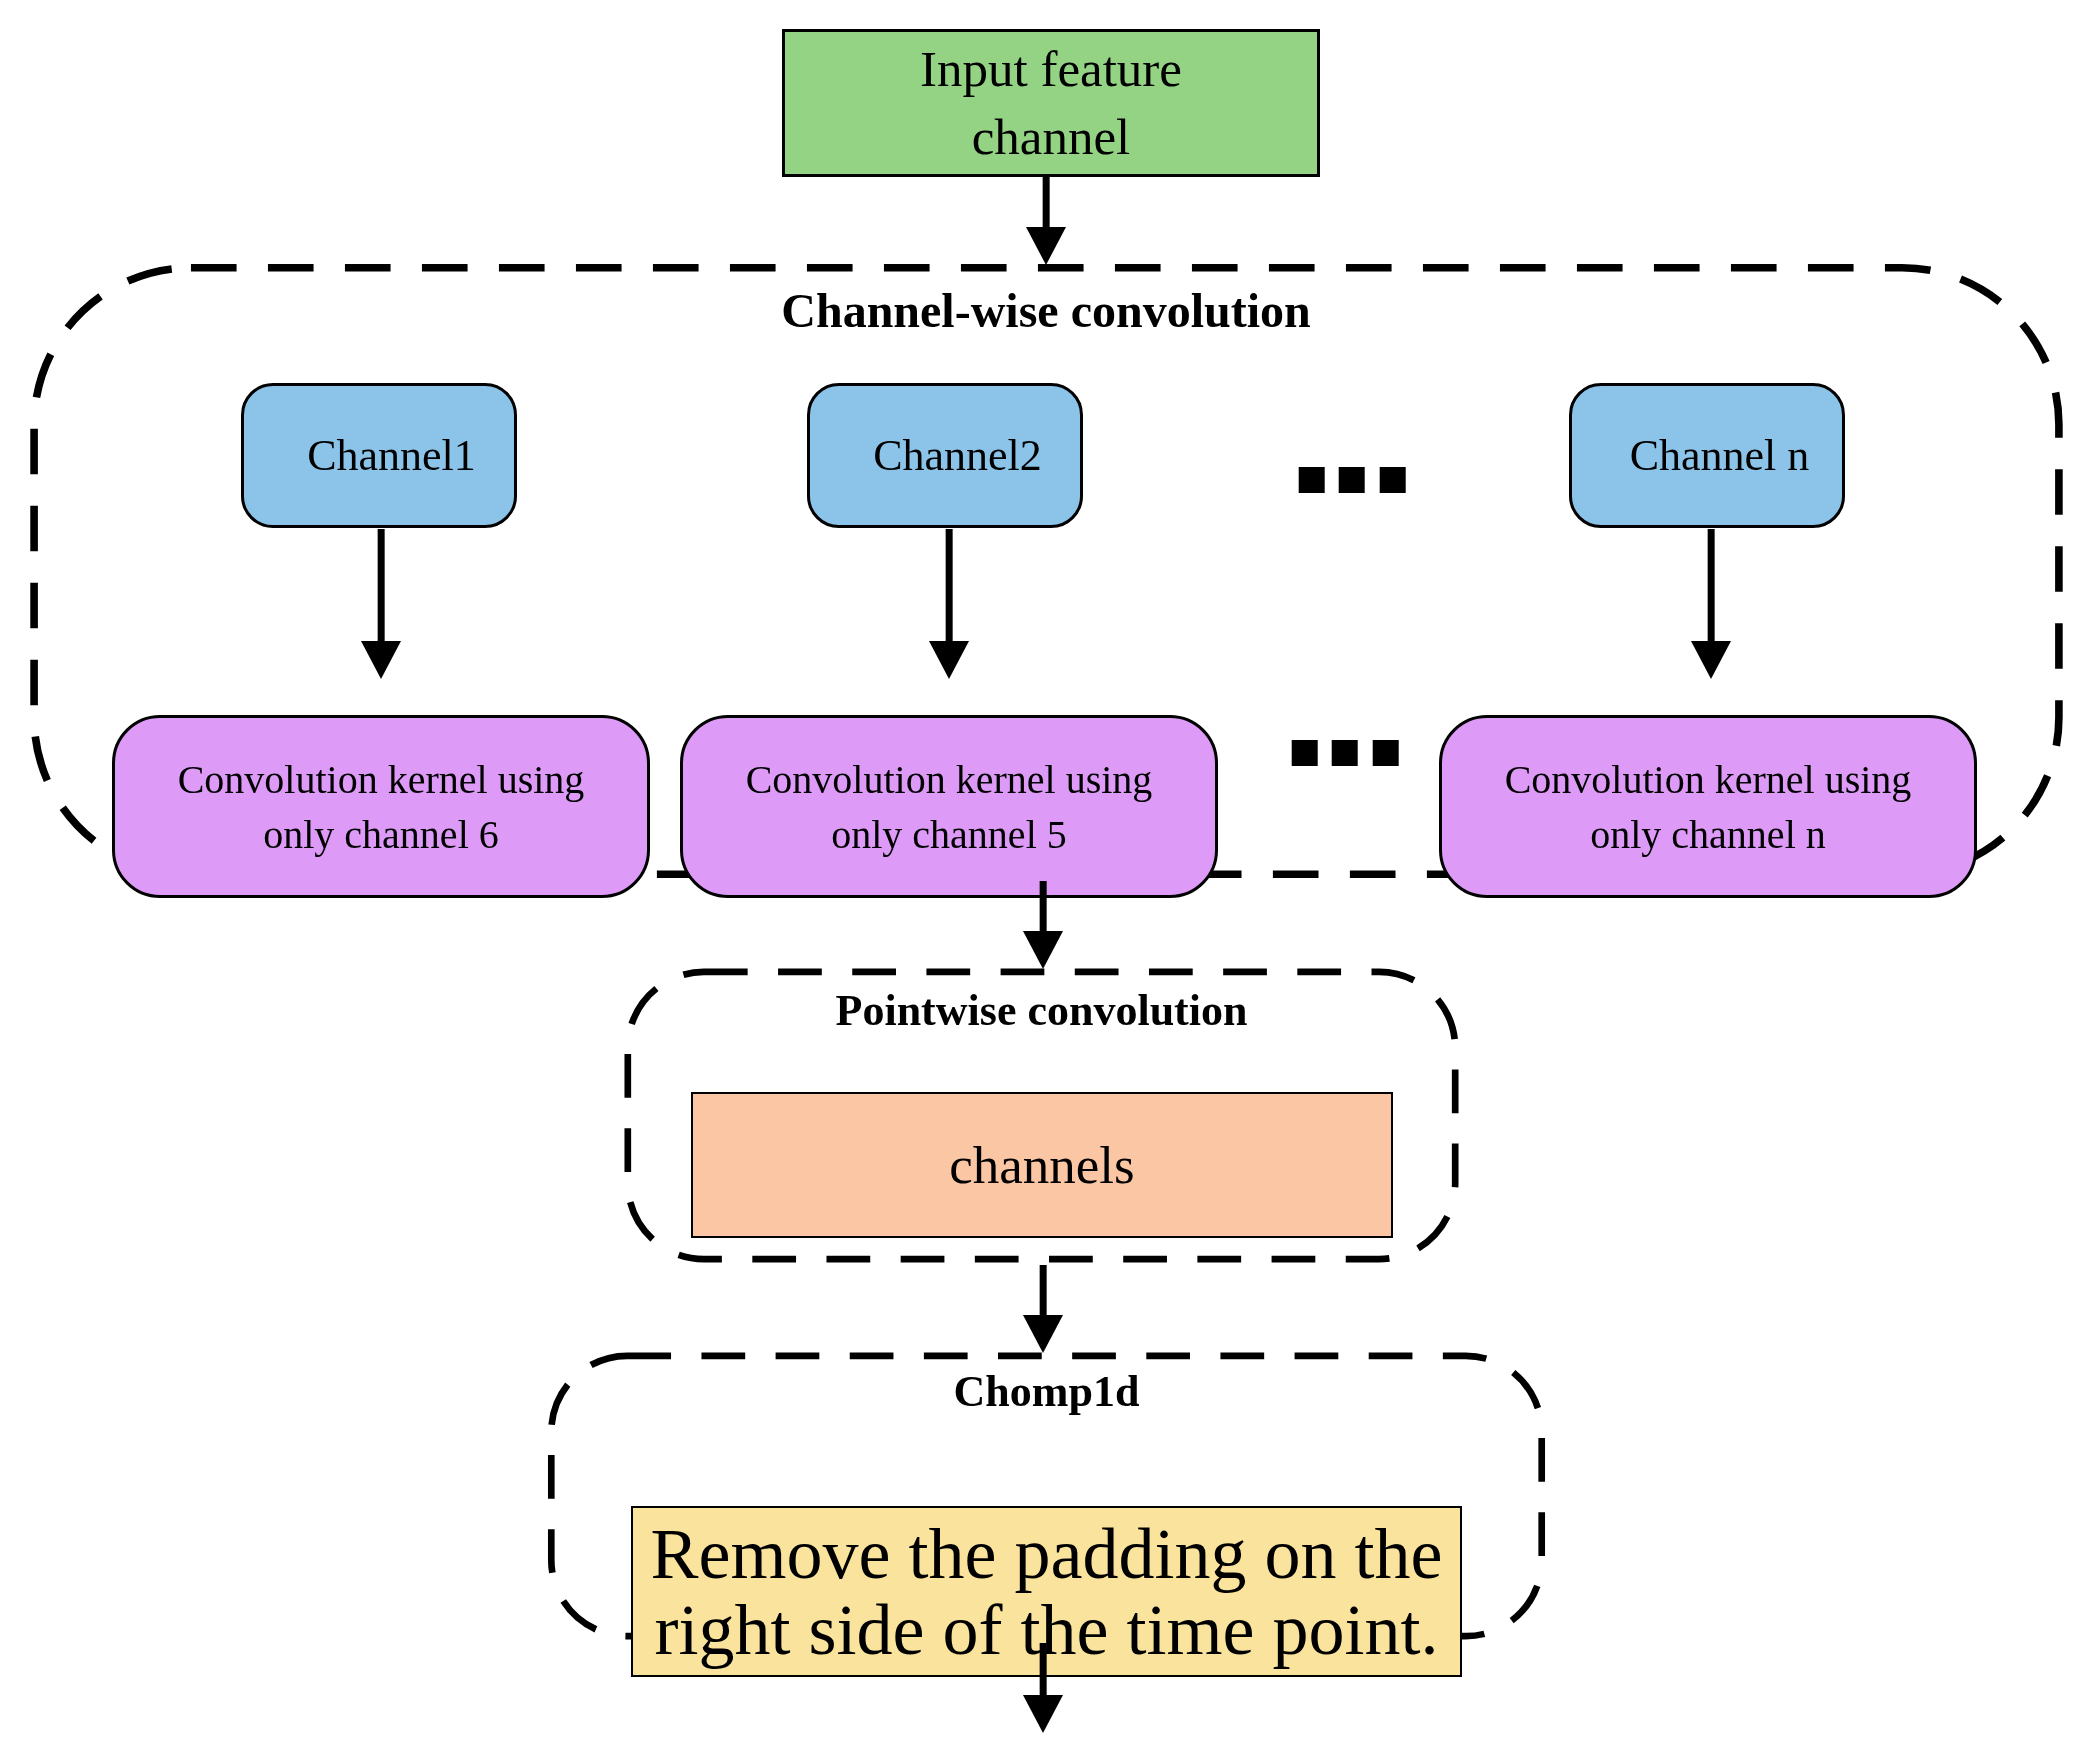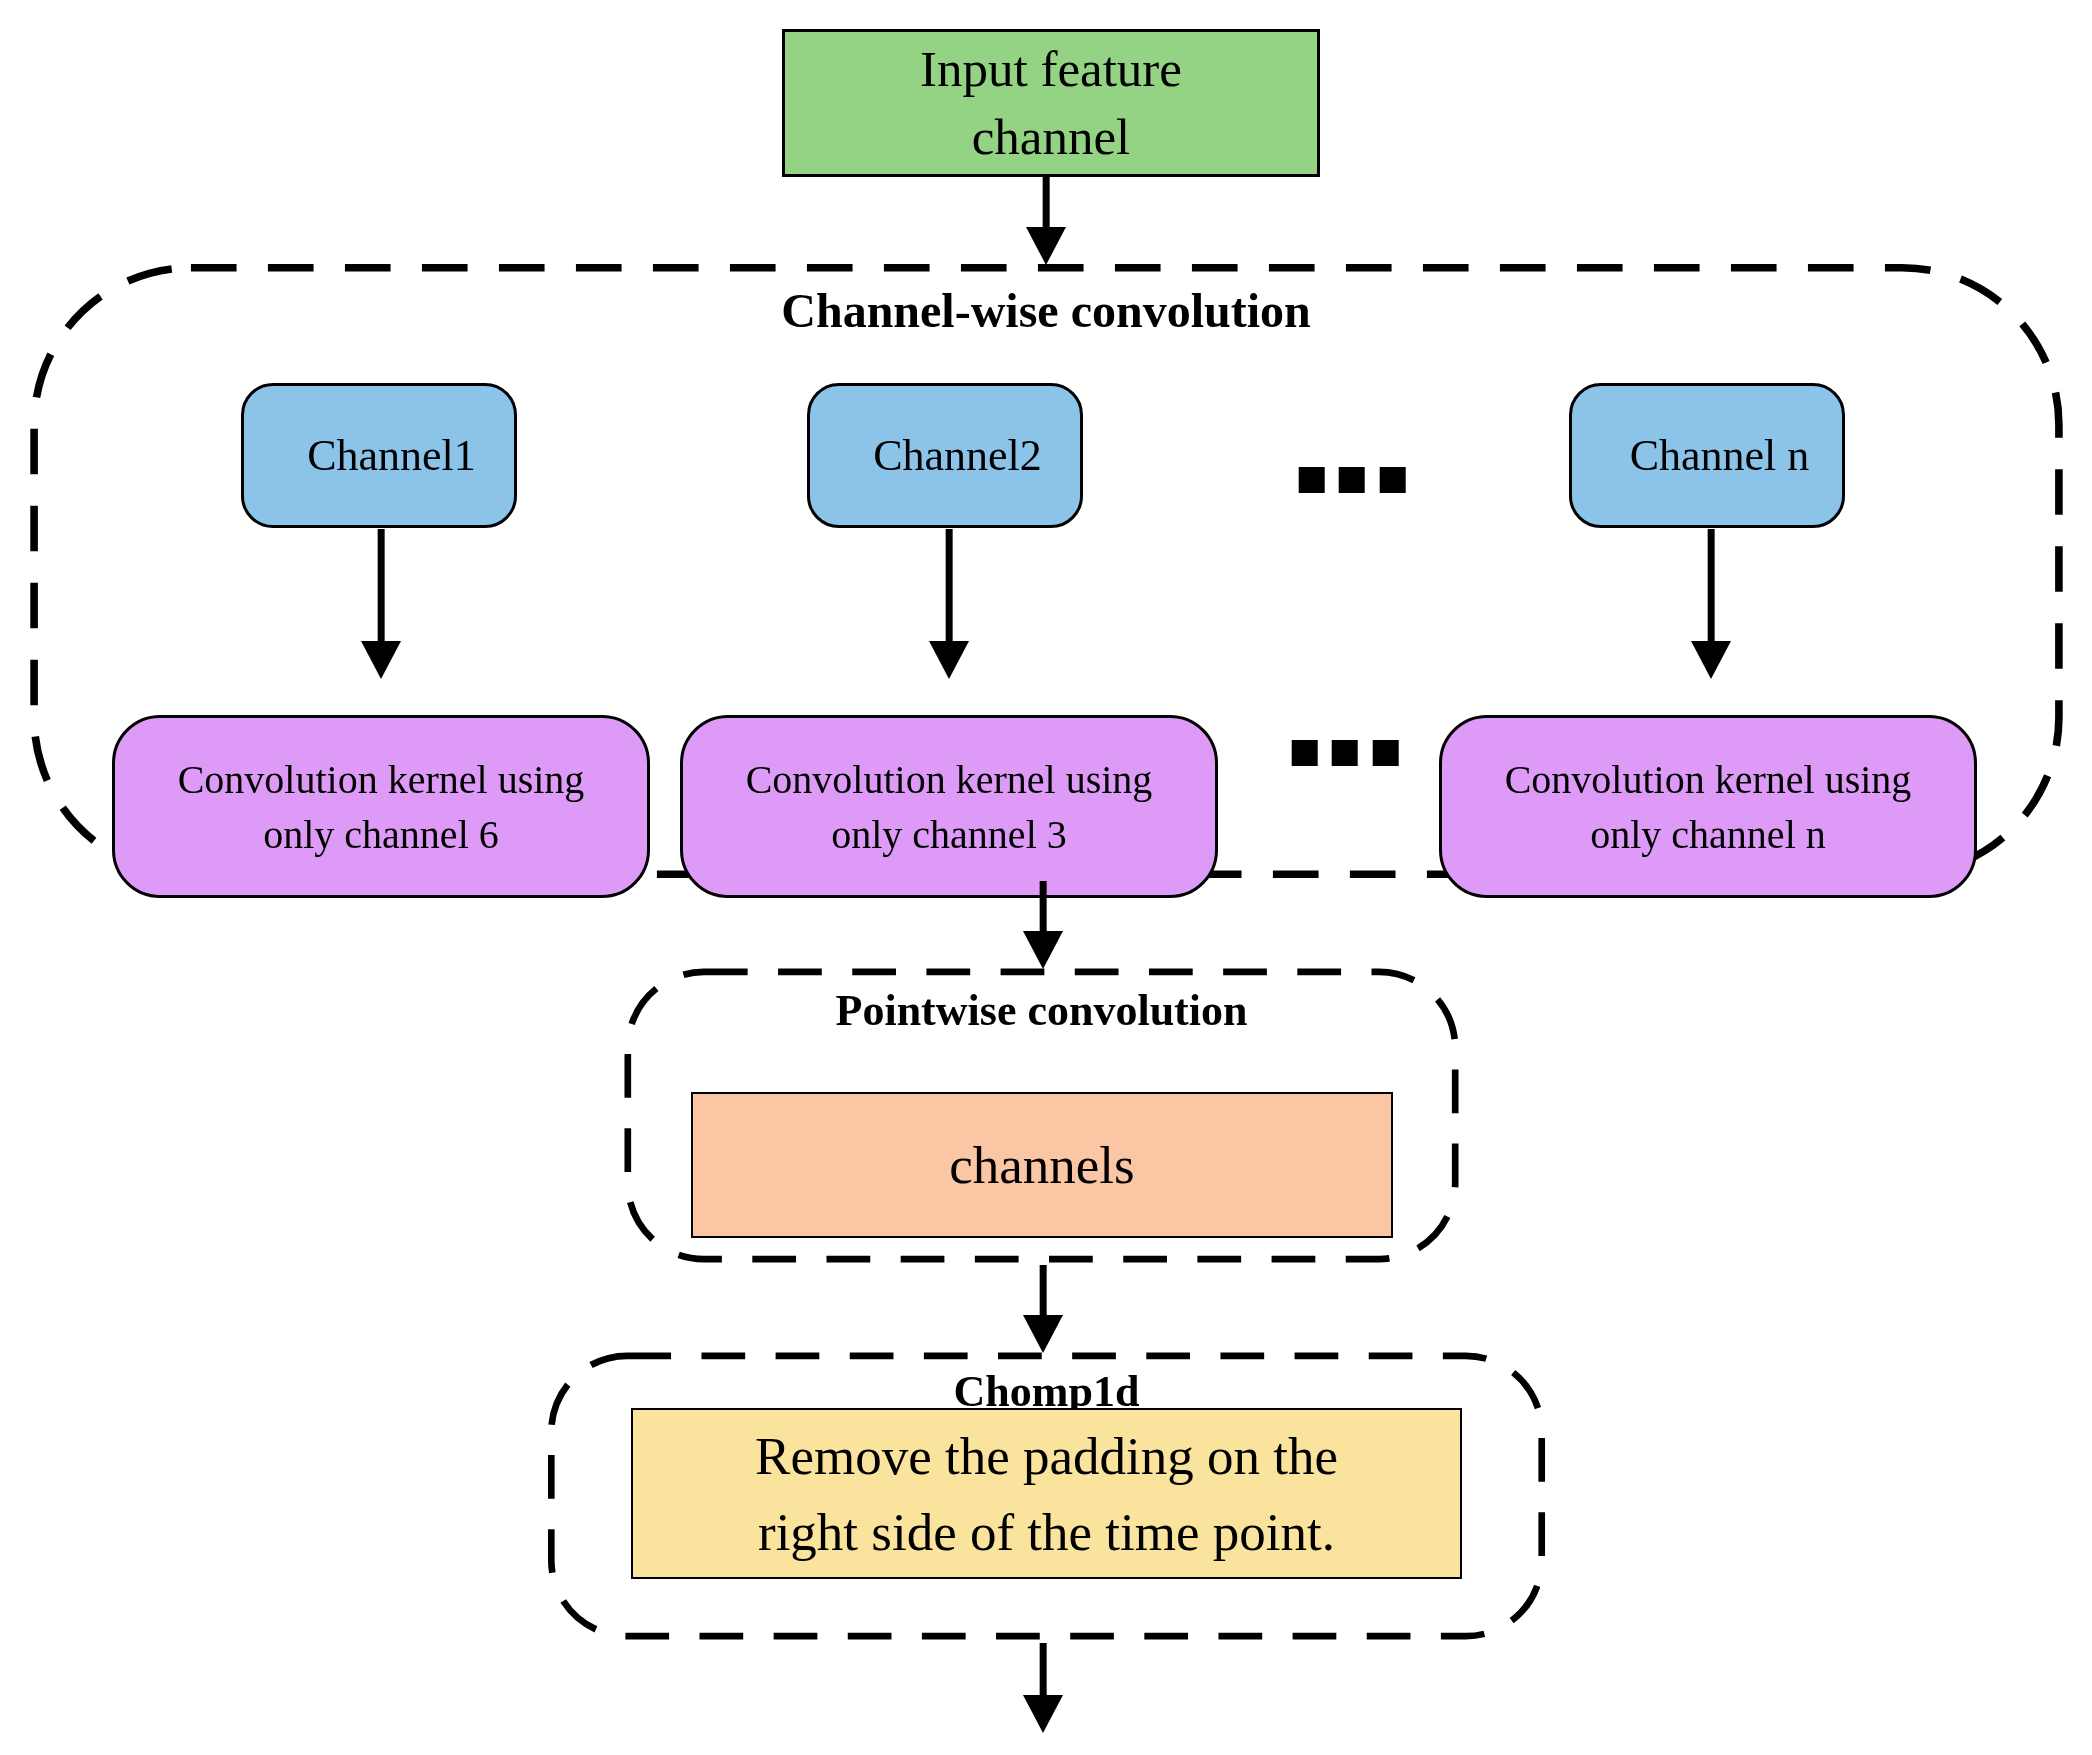--- a/index.html
+++ b/index.html
@@ -41,22 +41,22 @@
   }
   .kernel-box {
     top: 679px; width: 538px; height: 183px;
     font-size: 40px; line-height: 55px; margin-top: 36px;
   }
   .pointwise-box {
     left: 691px; top: 1092px; width: 702px; height: 146px;
     font-size: 53px; line-height: 67px;
   }
   .chomp-box {
-    left: 631px; top: 1408px; width: 831px; height: 171px;
-    font-size: 53px; line-height: 76px;
+    left: 631px; top: 1506px; width: 831px; height: 171px;
+    font-size: 72px; line-height: 76px;
   }
 
   .section-title {
     position: absolute;
     text-align: center;
     font-weight: bold;
   }
   .cw-title   { left: 28.5px;  width: 2035px; top: 283px;  font-size: 48px; }
   .pw-title   { left: 624px; width: 835px;  top: 985px; font-size: 44px; }
   .chomp-title{ left: 547px; width: 999px; top: 1366px; font-size: 44px; }
@@ -140,21 +140,21 @@
   <div class="arrow" style="left:381px;  top:529px; height:150px;"></div>
   <div class="arrow" style="left:949px;  top:529px; height:150px;"></div>
   <div class="arrow" style="left:1711px; top:529px; height:150px;"></div>
 
   <div class="node rounded-lg kernel-box" style="left: 112px; background-color: rgb(221, 154, 246);">
     <span>Convolution kernel using</span>
     <span>only channel 6</span>
   </div>
   <div class="node rounded-lg kernel-box" style="left: 680px; background-color: rgb(221, 154, 246);">
     <span>Convolution kernel using</span>
-    <span>only channel 3</span>
+    <span>only channel 5</span>
   </div>
   <div class="dots dots-2">
     <div class="dot"></div>
     <div class="dot"></div>
     <div class="dot"></div>
   </div>
   <div class="node rounded-lg kernel-box" style="left: 1439px; background-color: rgb(221, 154, 246);">
     <span>Convolution kernel using</span>
     <span>only channel n</span>
   </div>

